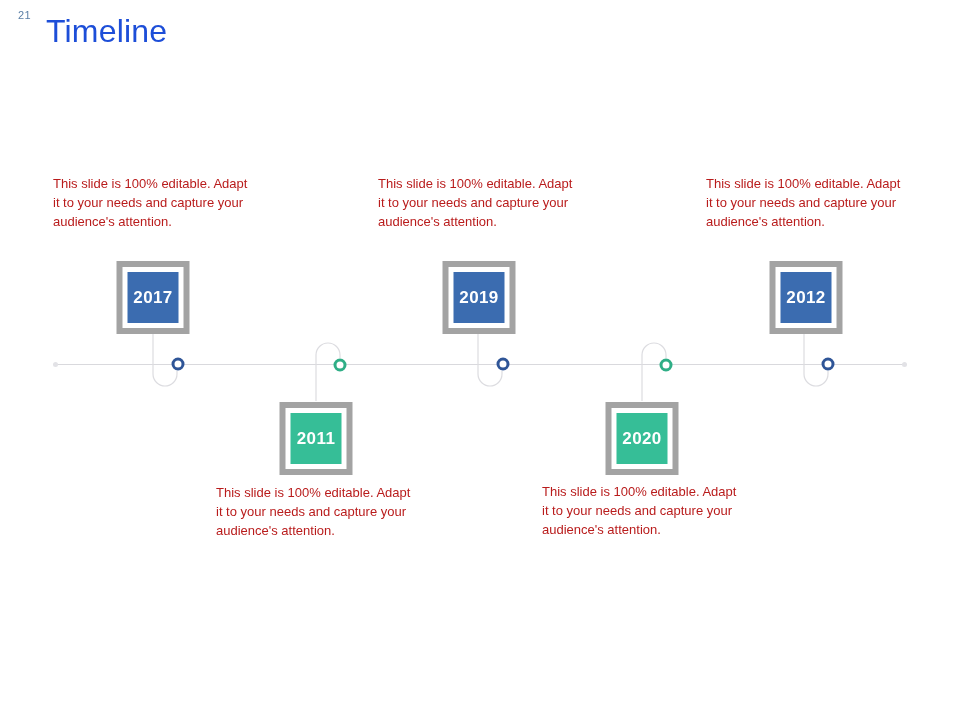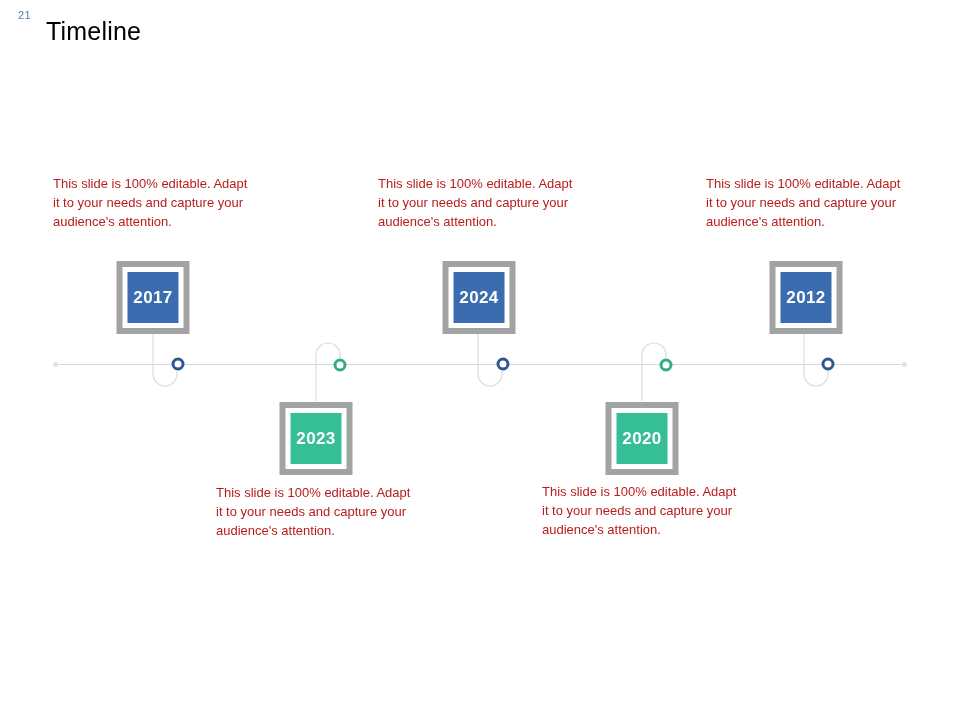--- a/index.html
+++ b/index.html
@@ -27,22 +27,22 @@
     top: 10px;
     font-size: 11px;
     color: #5b7fa6;
     letter-spacing: 0.3px;
     line-height: 1;
   }
   #slide-title {
     position: absolute;
     left: 46px;
     top: 14px;
-    font-size: 25px;
-    color: #000000;
+    font-size: 32px;
+    color: #1d4ed8;
     font-weight: 400;
     line-height: 34px;
     letter-spacing: 0.2px;
     white-space: nowrap;
   }
 
   
   #timeline-axis {
     position: absolute;
     left: 55px;
@@ -148,27 +148,27 @@
   </svg>
 
   <div class="desc" style="left:153px; top:174px;">This slide is 100% editable. Adapt it to your needs and capture your audience's attention.</div>
   <div class="year-card" style="left:153px; top:261px;">
     <div class="year-fill">2017</div>
   </div>
   <div class="ring" style="left:178px; top:364px;"></div>
 
   <div class="ring green" style="left:340px; top:365px;"></div>
   <div class="year-card green" style="left:316px; top:402px;">
-    <div class="year-fill">2023</div>
+    <div class="year-fill">2011</div>
   </div>
   <div class="desc" style="left:316px; top:483px;">This slide is 100% editable. Adapt it to your needs and capture your audience's attention.</div>
 
   <div class="desc" style="left:478px; top:174px;">This slide is 100% editable. Adapt it to your needs and capture your audience's attention.</div>
   <div class="year-card" style="left:479px; top:261px;">
-    <div class="year-fill">2024</div>
+    <div class="year-fill">2019</div>
   </div>
   <div class="ring" style="left:503px; top:364px;"></div>
 
   <div class="ring green" style="left:666px; top:365px;"></div>
   <div class="year-card green" style="left:642px; top:402px;">
     <div class="year-fill">2020</div>
   </div>
   <div class="desc" style="left:642px; top:482px;">This slide is 100% editable. Adapt it to your needs and capture your audience's attention.</div>
 
   <div class="desc" style="left:806px; top:174px;">This slide is 100% editable. Adapt it to your needs and capture your audience's attention.</div>

